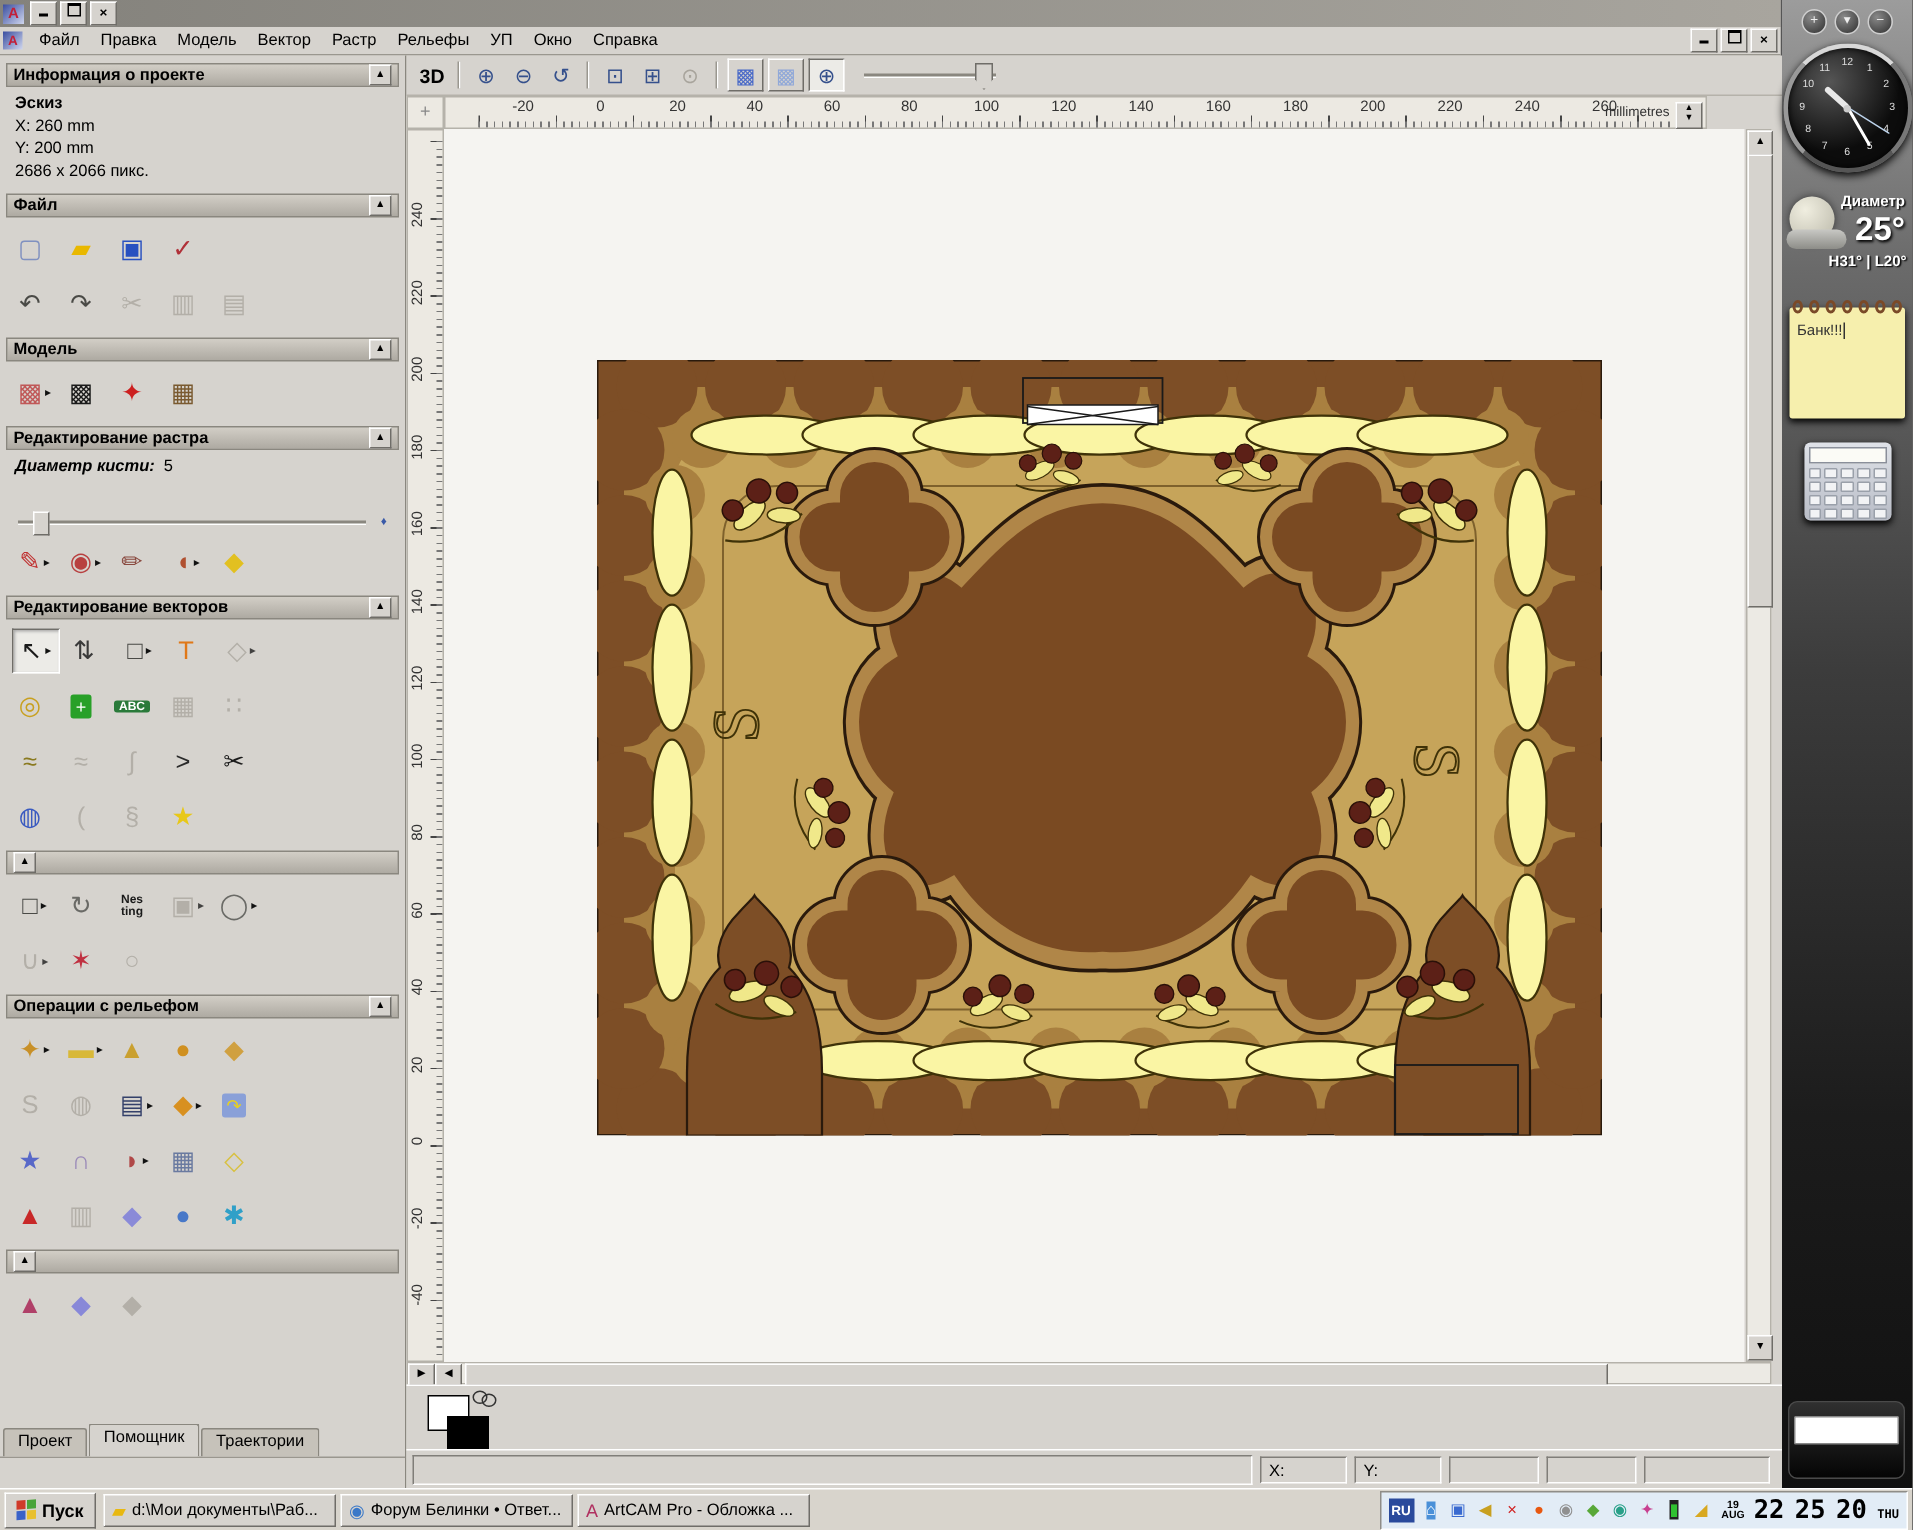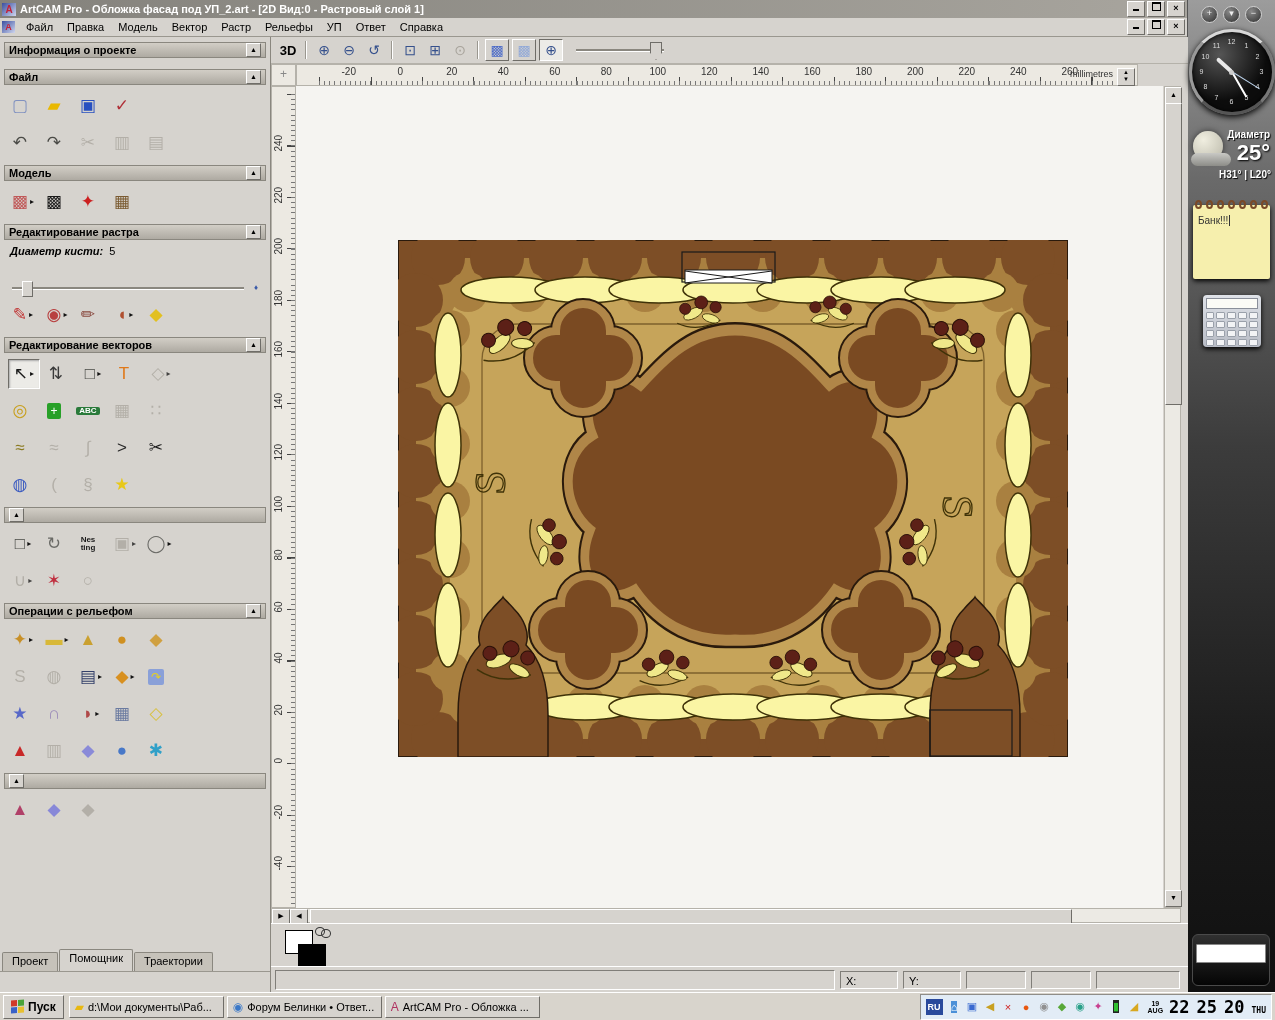--- a/index.html
+++ b/index.html
@@ -163,55 +163,60 @@
 </style>
 </head>
 <body>
 
 <div id="screen">
 
   <div id="app">
 
     <div id="titlebar">
       <span class="app-ico">A</span>
-      <span class="ttl">ArtCAM Pro - Обложка фасад под УП_2.art - [2D Вид:0 - Растровый слой 1]</span>
       <span class="winctl">
         <span class="wbtn raised"><i class="glyph-min"></i></span>
         <span class="wbtn raised"><i class="glyph-res"></i></span>
         <span class="wbtn raised">×</span>
       </span>
     </div>
 
     <div id="menubar">
       <span class="app-ico">A</span>
       <ul id="menu-items">
           <li><span>Файл</span></li>
           <li><span>Правка</span></li>
           <li><span>Модель</span></li>
           <li><span>Вектор</span></li>
           <li><span>Растр</span></li>
           <li><span>Рельефы</span></li>
           <li><span>УП</span></li>
-          <li><span>Ответ</span></li>
+          <li><span>Окно</span></li>
           <li><span>Справка</span></li>
         </ul>
       <span class="winctl">
         <span class="wbtn raised"><i class="glyph-min"></i></span>
         <span class="wbtn raised"><i class="glyph-res"></i></span>
         <span class="wbtn raised">×</span>
       </span>
     </div>
 
     <div id="leftpanel">
 
       <div class="sect-hdr">
         <span class="htxt">Информация о проекте</span>
         <span class="collapse raised">▲</span>
       </div>
       <div class="info-grid">
+        <div class="info-col">
+          <div class="b">Эскиз</div>
+          <div>X: 260 mm</div>
+          <div>Y: 200 mm</div>
+          <div>2686 x 2066 пикс.</div>
+        </div>
       </div>
 
       <div class="sect-hdr">
         <span class="htxt">Файл</span>
         <span class="collapse raised">▲</span>
       </div>
       <div class="irow">
           <div class="icell">
             <span class="iglyph iglyph-plain" style="color: rgb(128, 145, 192);">▢</span>
             <span class="iarrow" style="visibility: hidden;">▸</span>

